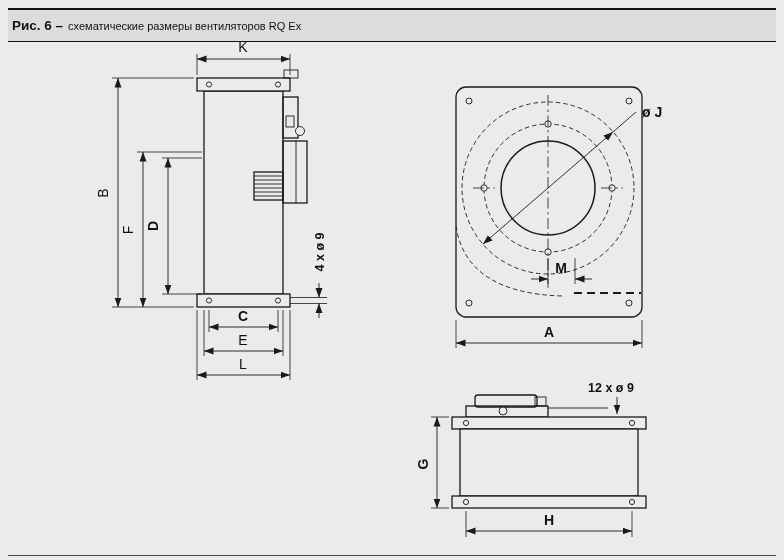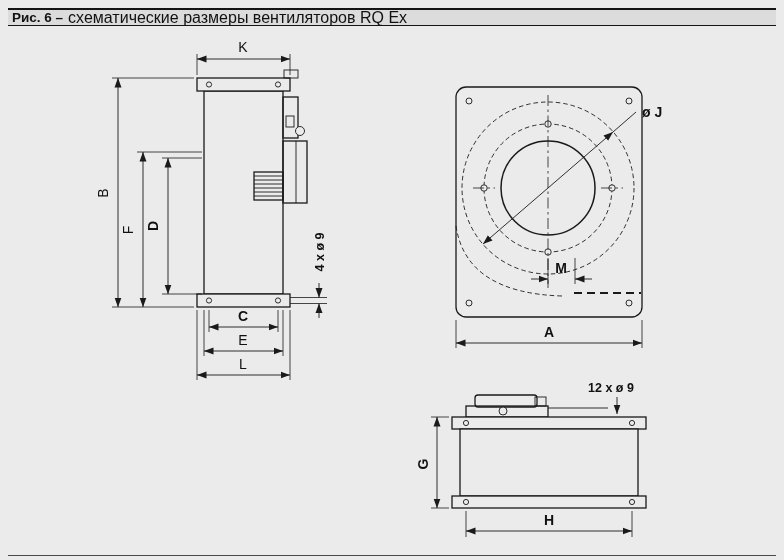--- a/index.html
+++ b/index.html
@@ -2,29 +2,29 @@
 <html><head>
 <meta charset="utf-8">
 <style>
   html,body { margin:0; padding:0; }
   body {
     width:784px; height:560px; position:relative; overflow:hidden;
     background:#ebebeb;
     font-family:"Liberation Sans", sans-serif;
   }
   .header {
-    position:absolute; left:8px; right:8px; top:8px; height:18px;
+    position:absolute; left:8px; right:8px; top:8px; height:34px;
     background:#dcdcdc;
     border-top:2px solid #141414;
     border-bottom:1px solid #141414;
     display:flex; align-items:center;
     padding:0 4px; box-sizing:border-box;
   }
   .header .fig { font-weight:bold; font-size:13.5px; color:#111; margin-right:5px; white-space:pre; }
-  .header .ttl { font-size:16px; color:#111; }
+  .header .ttl { font-size:11px; color:#111; }
   .bottom-rule {
     position:absolute; left:8px; right:8px; top:555px; height:0;
     border-top:1.5px solid #4a4a4a;
   }
   svg.drawing { position:absolute; left:0; top:0; }
   svg text { font-family:"Liberation Sans", sans-serif; fill:#111; font-size:14px; }
   svg text.b { font-weight:bold; }
   svg text.s { font-size:12.5px; font-weight:bold; }
   .ol  { fill:#ebebeb; stroke:#1a1a1a; stroke-width:1.3; }
   .oln { fill:none;    stroke:#1a1a1a; stroke-width:1.3; }

